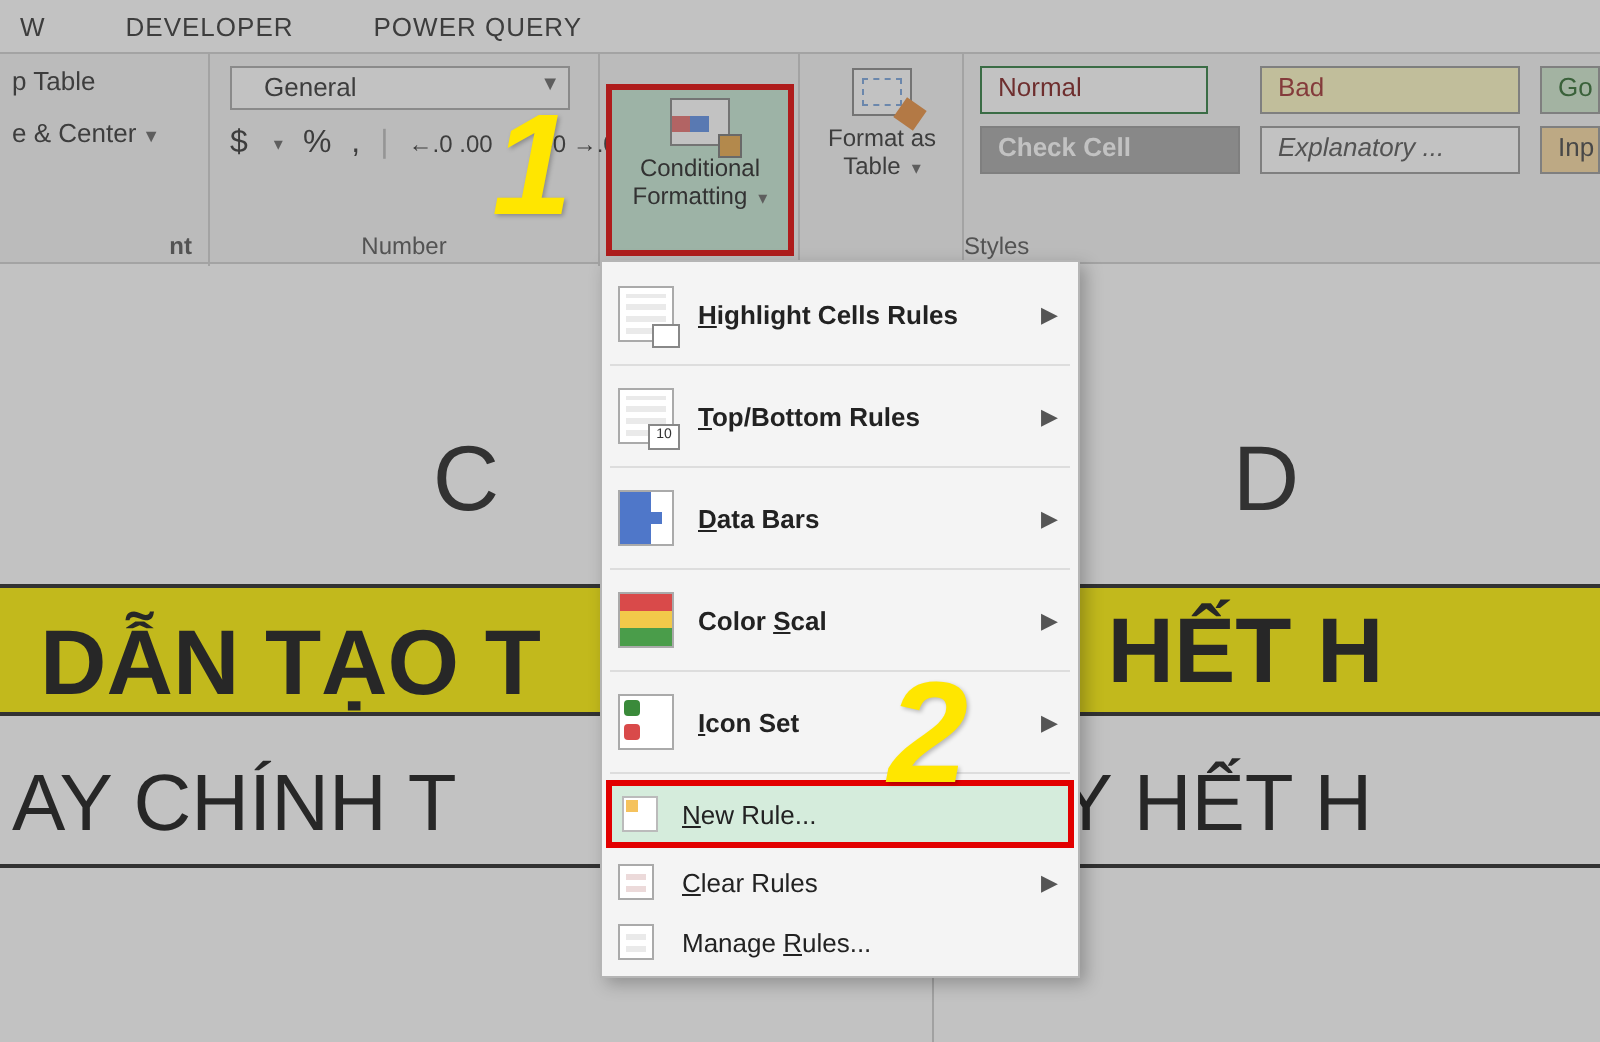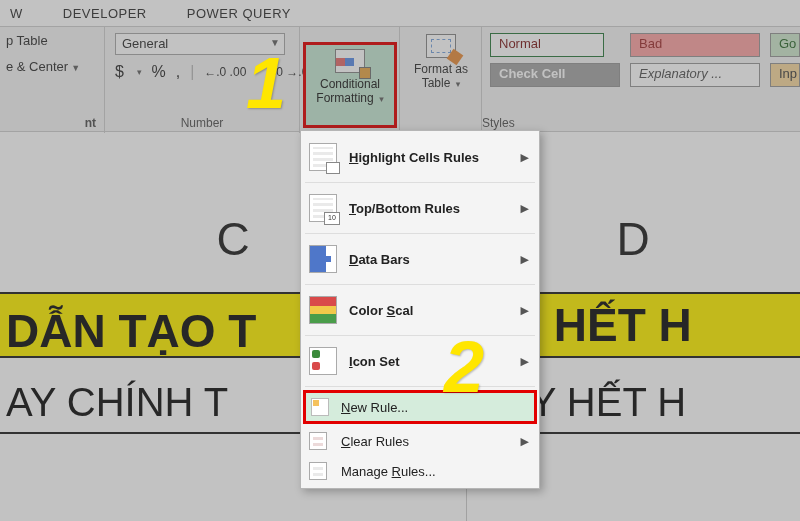--- a/index.html
+++ b/index.html
@@ -20,55 +20,55 @@
   .g-align { left:0; width:105px; }
   .g-number { left:105px; width:195px; }
   .g-cf { left:300px; width:100px; }
   .g-fat { left:400px; width:82px; }
   .g-styles { left:482px; width:318px; border-right:none; }
 
   .wrap-text { position:absolute; left:6px; top:6px; font-size:13px; color:#333; }
   .merge { position:absolute; left:6px; top:32px; font-size:13px; color:#333; }
   .drop { font-size:9px; margin-left:3px; color:#666; }
 
-  .numfmt-select { position:absolute; left:10px; top:6px; width:170px; height:22px; background:#fff; border:1px solid #aaa; font-size:13px; padding:2px 20px 2px 6px; color:#333; }
+  .numfmt-select { position:absolute; left:10px; top:6px; width:170px; height:22px; background:#fff; border:1px solid #aaa; font-size:13px; padding:2px 20px 2px 16px; color:#333; }
   .numfmt-arrow { position:absolute; right:4px; top:3px; font-size:10px; color:#666; }
   .numfmt-row2 { position:absolute; left:10px; top:36px; font-size:16px; color:#333; display:flex; gap:10px; align-items:center;}
   .numfmt-row2 .sep { color:#bbb; }
 
   .cf-btn { position:absolute; left:3px; top:15px; width:94px; height:86px; background:#c7e8d4; border:3px solid #e20000; display:flex; flex-direction:column; align-items:center; justify-content:flex-start; padding-top:4px;}
   .cf-icon { width:30px; height:24px; background:#fff; border:1px solid #888; position:relative; }
   .cf-icon::before { content:""; position:absolute; left:0; top:8px; width:100%; height:8px; background:linear-gradient(90deg,#e66f6f 0 33%, #5f8fe6 33% 66%, #fff 66% 100%); }
   .cf-icon::after { content:""; position:absolute; right:-7px; bottom:-7px; width:10px; height:10px; background:#e9a84a; border:1px solid #777; font-size:7px; }
   .cf-text { font-size:12px; color:#222; text-align:center; margin-top:4px; line-height:1.2;}
 
   .fat-btn { position:absolute; left:6px; top:3px; width:70px; height:86px; display:flex; flex-direction:column; align-items:center; padding-top:4px; }
   .fat-icon { width:30px; height:24px; border:1px solid #888; background:#fff; position:relative; }
   .fat-icon::before { content:""; position:absolute; inset:4px; border:1px dashed #7aa5dd; }
   .fat-brush { position:absolute; right:-6px; bottom:-6px; width:12px; height:12px; background:#e98f40; transform:rotate(35deg); }
   .fat-text { font-size:12px; color:#333; text-align:center; margin-top:4px; line-height:1.2;}
 
   .style-box { position:absolute; height:24px; border:1px solid #999; font-size:13px; padding:2px 8px; }
   .s-normal { left:8px; top:6px; width:114px; background:#fff; color:#7f1d1d; border-color:#2f7c3f; }
-  .s-bad    { left:148px; top:6px; width:130px; background:#fca5a5; color:#a03131; }
+  .s-bad    { left:148px; top:6px; width:130px; background:#fef9c3; color:#a03131; }
   .s-good   { left:288px; top:6px; width:30px; background:#cfe9ce; color:#2f6a2f; overflow:hidden; }
   .s-check  { left:8px; top:36px; width:130px; background:#a6a6a6; color:#fff; font-weight:bold; }
   .s-expl   { left:148px; top:36px; width:130px; background:#fff; color:#555; font-style:italic; }
   .s-inp    { left:288px; top:36px; width:30px; background:#f7d9a0; color:#444; overflow:hidden;}
 
   
   .sheet { position:absolute; left:0; top:152px; width:100%; height:370px; background:#fff;}
   .colborder { position:absolute; top:0; bottom:0; width:1px; background:#ccc; }
   .cb1 { left:466px; }
   .colhead { position:absolute; top:60px; height:56px; font-size:46px; color:#222; text-align:center;}
   .ch-c { left:0; width:466px;}
   .ch-d { left:466px; width:334px; text-align:center;}
 
   .row-title { position:absolute; left:0; top:140px; width:100%; height:66px; background:#fff200; border-top:2px solid #222; border-bottom:2px solid #222; display:flex; align-items:center; font-size:46px; font-weight:bold; color:#111; }
-  .row-title .c1 { width:466px; padding-left:6px; white-space:nowrap; overflow:hidden;margin-top:12px;}
+  .row-title .c1 { width:466px; padding-left:20px; white-space:nowrap; overflow:hidden;margin-top:12px;}
   .row-title .c2 { width:334px; padding-left:6px; white-space:nowrap; overflow:hidden;}
   .divider-v { position:absolute; top:140px; left:466px; width:2px; height:66px; background:#222; }
 
   .row-sub { position:absolute; left:0; top:220px; width:100%; height:62px; border-bottom:2px solid #222; display:flex; align-items:center; font-size:40px; color:#111; }
   .row-sub .c1 { width:466px; padding-left:6px; white-space:nowrap;}
   .row-sub .c2 { width:334px; padding-left:6px; white-space:nowrap;}
 
   
   .menu { position:absolute; left:300px; top:130px; width:240px; background:#f4f4f4; border:1px solid #b5b5b5; box-shadow:3px 3px 8px rgba(0,0,0,0.25); z-index:90; padding:4px 0 2px; }
   .menu-item { height:44px; display:flex; align-items:center; padding:0 10px 0 8px; font-size:13px; color:#222; position:relative;}

